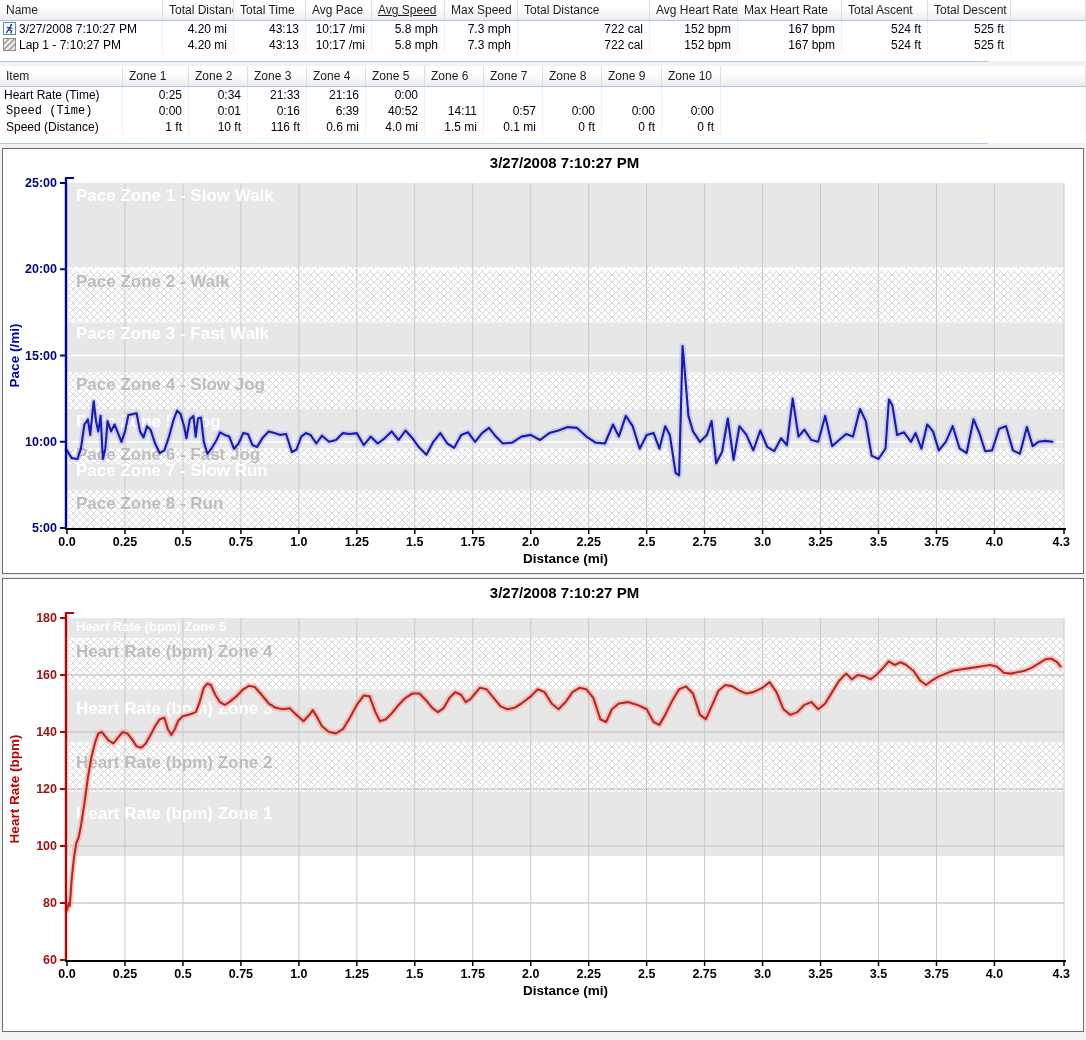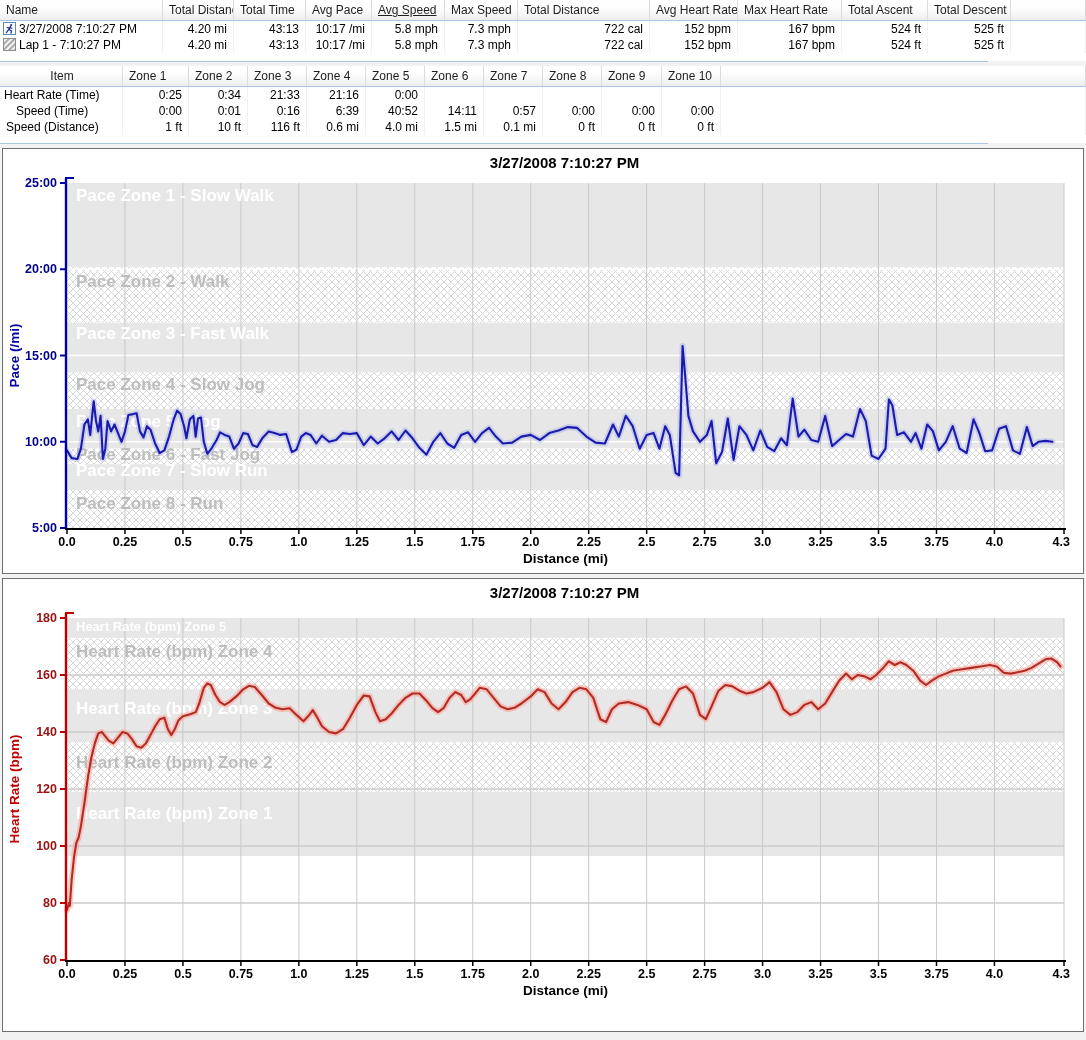--- a/index.html
+++ b/index.html
@@ -93,21 +93,21 @@
       </tbody>
     </table>
 </div>
 
 <div class="gap4"></div>
 
 <div class="datatable">
   <table id="zones-table">
       <thead>
         <tr>
-          <th style="width: 112px; text-align: center;">Item</th>
+          <th style="width: 112px;">Item</th>
           <th style="width: 55px;">Zone 1</th>
           <th style="width: 48px;">Zone 2</th>
           <th style="width: 48px;">Zone 3</th>
           <th style="width: 48px;">Zone 4</th>
           <th style="width: 48px;">Zone 5</th>
           <th style="width: 48px;">Zone 6</th>
           <th style="width: 48px;">Zone 7</th>
           <th style="width: 48px;">Zone 8</th>
           <th style="width: 49px;">Zone 9</th>
           <th style="width: 48px;">Zone 10</th>
@@ -123,21 +123,21 @@
           <td class="num">21:16</td>
           <td class="num">0:00</td>
           <td class="num"></td>
           <td class="num"></td>
           <td class="num"></td>
           <td class="num"></td>
           <td class="num"></td>
           <td></td>
         </tr>
         <tr style="height: 15px;">
-          <td style="padding-left: 16px;">Speed (Time)</td>
+          <td style="padding-left: 6px; font-family: Liberation Mono, monospace;">Speed (Time)</td>
           <td class="num">0:00</td>
           <td class="num">0:01</td>
           <td class="num">0:16</td>
           <td class="num">6:39</td>
           <td class="num">40:52</td>
           <td class="num">14:11</td>
           <td class="num">0:57</td>
           <td class="num">0:00</td>
           <td class="num">0:00</td>
           <td class="num">0:00</td>

